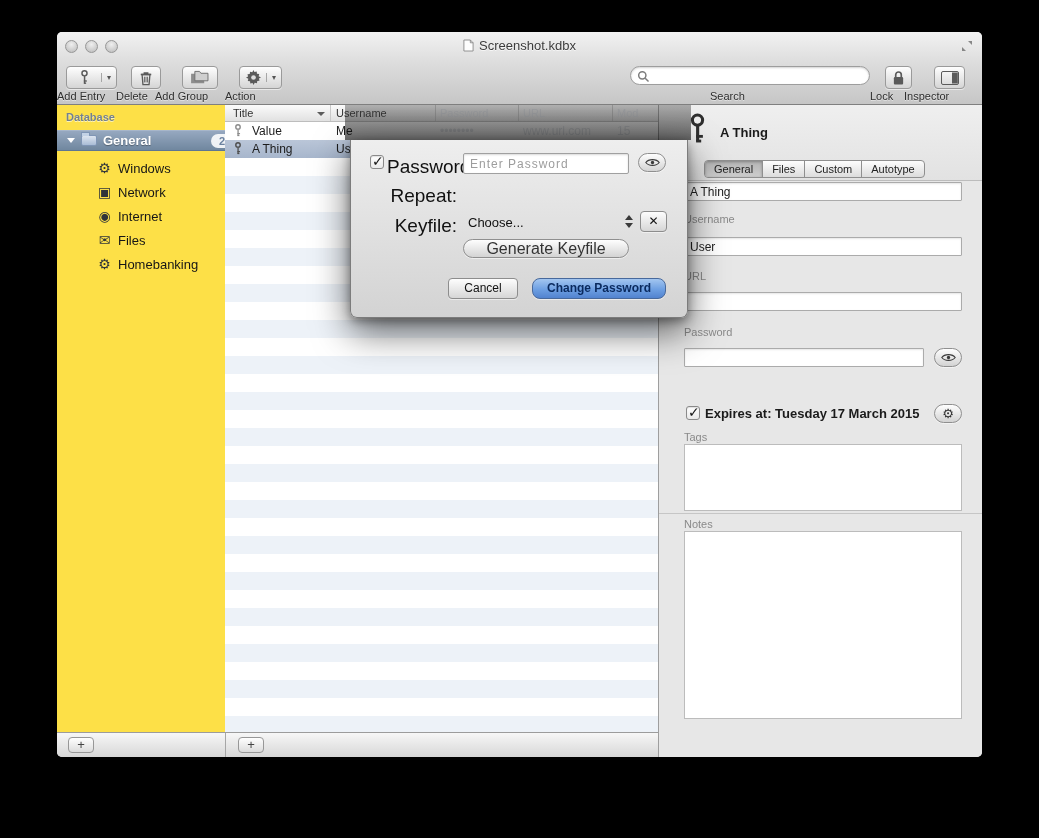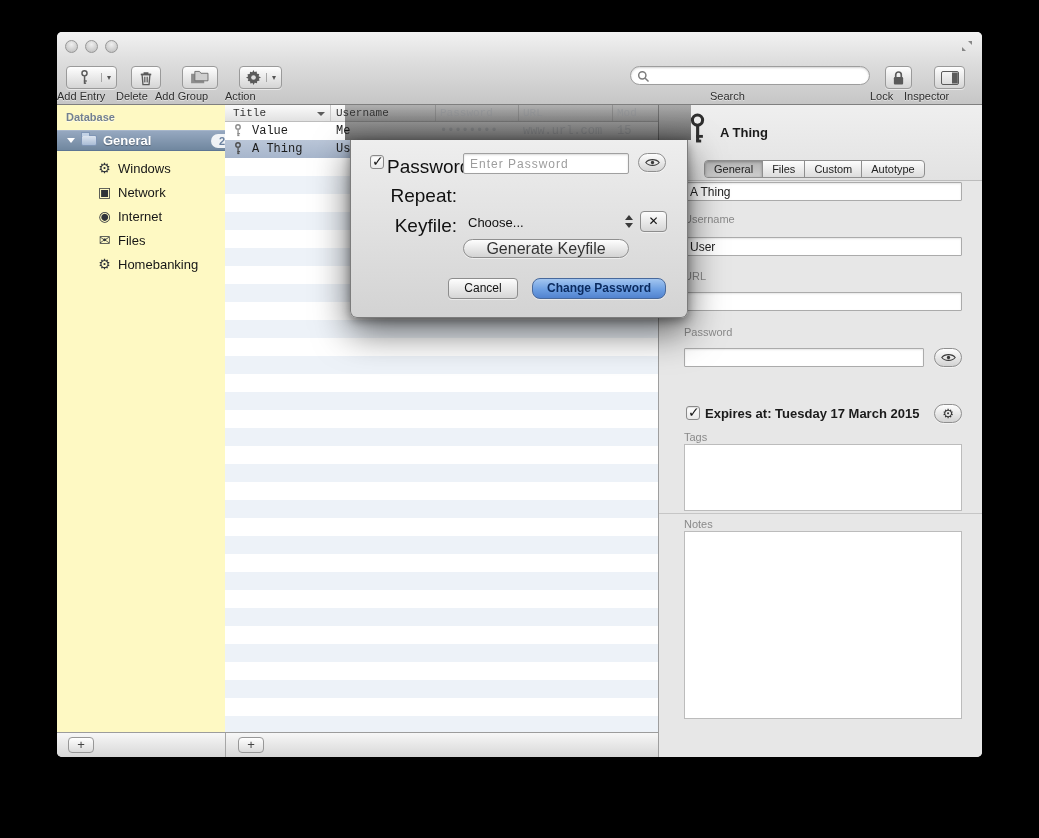--- a/index.html
+++ b/index.html
@@ -34,21 +34,21 @@
 
   .searchbox { position:absolute; top:34px; left:573px; width:240px; height:19px;
                border:1px solid #9d9d9d; border-radius:10px; background:#fff;
                box-shadow:inset 0 1px 2px rgba(0,0,0,.18); }
   .searchbox input { position:absolute; left:22px; right:8px; top:0; height:17px; border:none;
                      outline:none; background:transparent; font-size:12px; color:#333; }
   .searchbox .mag { position:absolute; left:6px; top:3px; }
 
   
   .sidebar { position:absolute; top:73px; left:0; width:188px; bottom:25px;
-             background:#fef9c3; border-right:1px solid #a6a6a6; }
+             background:#fde047; border-right:1px solid #a6a6a6; }
   .src-title { position:absolute; top:6px; left:9px; font-size:11px; font-weight:bold;
                color:#73808f; text-shadow:0 1px 0 rgba(255,255,255,.6); }
   .group-row { position:absolute; top:25px; left:0; right:0; height:21px;
                background:linear-gradient(#96a8c0,#70879f);
                border-top:1px solid #a7b6ca; border-bottom:1px solid #5e7693;
                color:#fff; font-weight:bold; display:flex; align-items:center;
                text-shadow:0 1px 1px rgba(0,0,0,.35); }
   .disc { width:0; height:0; border-left:4px solid transparent; border-right:4px solid transparent;
           border-top:5px solid #fff; margin-left:10px; }
   .folder { position:relative; width:16px; height:11px; margin-left:6px;
@@ -61,21 +61,21 @@
            border-radius:8px; background:rgba(255,255,255,.88); color:#6b82a0;
            font-size:11px; font-weight:bold; line-height:14px; text-align:center; text-shadow:none; }
   .side-item { position:absolute; left:0; right:0; height:24px; display:flex; align-items:center;
                color:#161616; font-size:13px; }
   .side-item .s-ic { width:17px; margin-left:39px; text-align:center; font-size:14px; color:#30343a;
                      font-family:"DejaVu Sans",sans-serif; }
   .side-item .s-lb { margin-left:5px; }
 
   
   .entries { position:absolute; top:73px; left:168px; width:433px; bottom:25px;
-             background:#fdba74; overflow:hidden;font-family:Liberation Mono, monospace; }
+             background:#fdba74; overflow:hidden; }
   .elist-header { position:absolute; top:0; left:0; right:0; height:17px;
                   background:linear-gradient(#fbfbfb,#e1e1e1); border-bottom:1px solid #bdbdbd;
                   font-size:11px; color:#333; }
   .hcell { position:absolute; top:2px; white-space:nowrap; }
   .coldiv { position:absolute; top:0; bottom:0; width:1px; background:#c9c9c9; }
   .sort { position:absolute; left:92px; top:7px; width:0; height:0;
           border-left:4px solid transparent; border-right:4px solid transparent;
           border-top:4px solid #5c5c5c; }
   .rows { position:absolute; top:17px; left:0; right:0; bottom:0;
           background:repeating-linear-gradient(to bottom,#ffffff 0 18px,#edf2f8 18px 36px); }
@@ -154,20 +154,26 @@
 </style>
 </head>
 <body>
 
 <div class="window">
 
   <div class="chrome">
     <div class="tl c"></div>
     <div class="tl m"></div>
     <div class="tl z"></div>
+    <div class="win-title">
+      <span class="doc-ic"><svg width="11" height="13" viewBox="0 0 12 14">
+            <path d="M1 1h7l3 3v9H1z" fill="#fdfdfd" stroke="#8a8a8a"></path>
+            <path d="M8 1v3h3" fill="none" stroke="#8a8a8a"></path>
+          </svg></span><span>Screenshot.kdbx</span>
+    </div>
     <div class="expand">
         <svg width="12" height="12" viewBox="0 0 12 12">
           <path d="M7 1h4v4L7 1zM5 11H1V7l4 4z" fill="#6f6f6f"></path>
         </svg>
       </div>
 
     <div class="tbtn" style="left:9px;width:51px;">
       <span class="seg">
           <svg width="9" height="16" viewBox="0 0 12 24">
             <circle cx="6" cy="5" r="3.8" fill="none" stroke="#5a5a5a" stroke-width="2.2"></circle>

